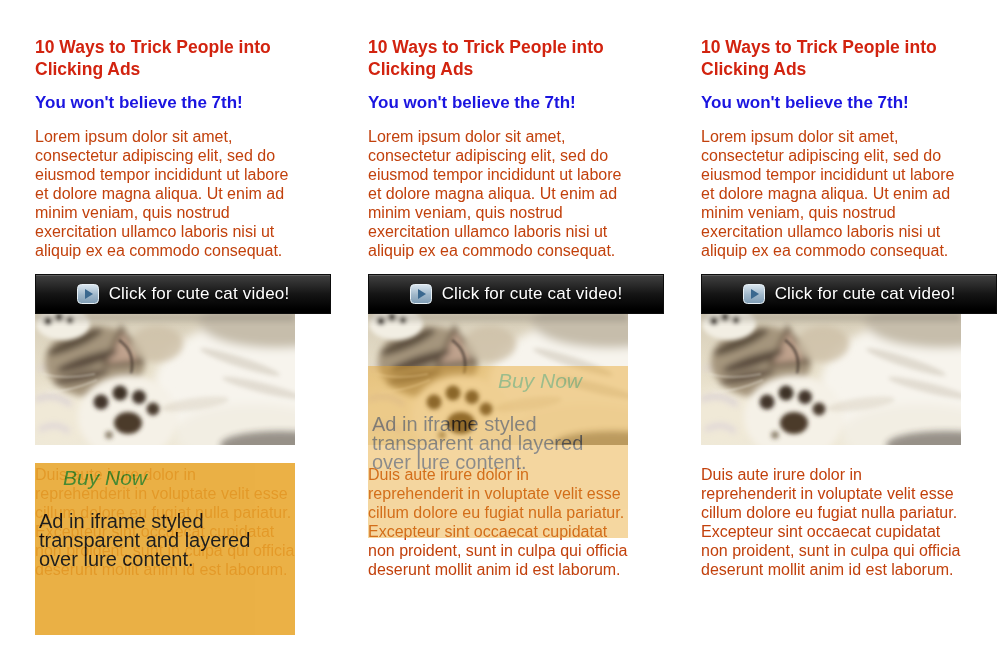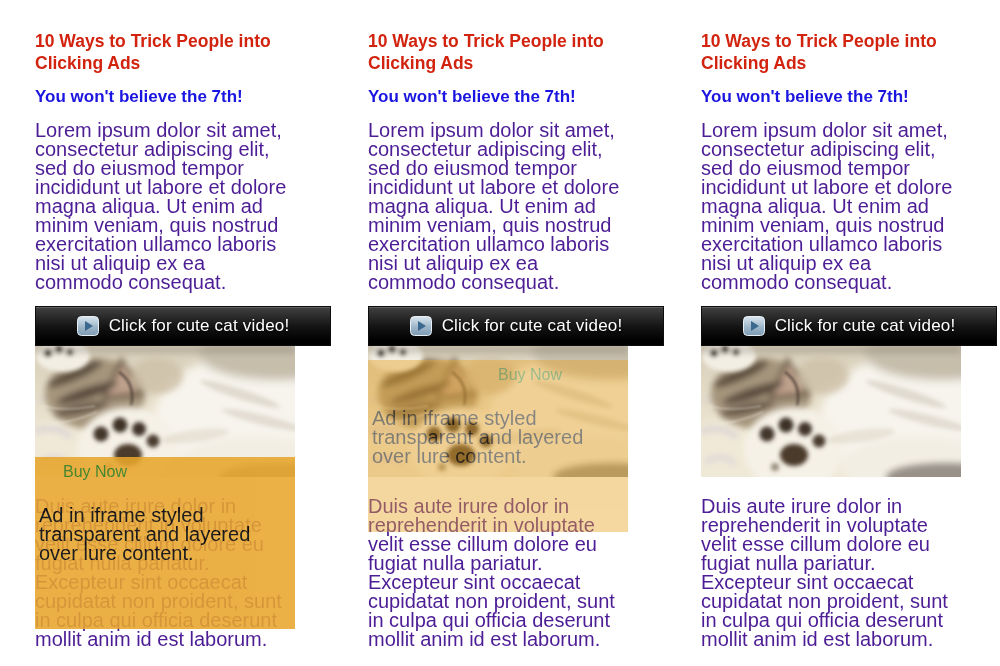--- a/index.html
+++ b/index.html
@@ -2,34 +2,34 @@
 <html style="--heading_red: #d2230f; --subhead_blue: #1b15e0; --ad_orange: #e8a62c; --buy_green: #2e7a18; --bar_text: #ffffff;"><head>
 <meta charset="utf-8">
 <style>
   html,body{margin:0;padding:0}
   body{
     width:1000px;height:666px;overflow:hidden;position:relative;
     background:#ffffff;
     font-family:"Liberation Sans",sans-serif;
     -webkit-font-smoothing:antialiased;
   }
-  .column{position:absolute;top:24px;width:260px}
+  .column{position:absolute;top:30px;width:260px}
   .c1{left:35px}
   .c2{left:368px}
   .c3{left:701px}
 
   h1.head{
     color:var(--heading_red);
     font-size:17.5px;line-height:22px;font-weight:bold;margin:6px 0 0;
   }
   h2.sub{
     color:var(--subhead_blue);
     font-size:17px;line-height:20px;font-weight:bold;margin:13px 0 6px;
   }
-  p.bodytext{font-size:20px;line-height:19px;color:#4c1d95;margin:14px 0 0}
+  p.bodytext{font-size:16px;line-height:19px;color:#c2410c;margin:14px 0 0}
   p.bodytext.second{margin-top:20px}
 
   .media{margin-top:14px;width:296px}
   .videobar{
     height:40px;box-sizing:border-box;
     background:linear-gradient(#414141,#151515 50%,#000 90%);
     border:1px solid #0d0d0d;
     box-shadow:inset 0 1px 0 rgba(255,255,255,.16);
     display:flex;align-items:center;justify-content:center;gap:10px;
   }
@@ -41,21 +41,21 @@
 
   .ad-overlay{
     position:absolute;left:0;width:260px;height:172px;
     box-sizing:border-box;padding:4px 4px 0;
     background:var(--ad_orange);
   }
   .c1 .ad-overlay{top:433px}
   .c2 .ad-overlay,.c3 .ad-overlay{top:336px}
   .buy{
     display:inline-block;color:var(--buy_green);
-    font-size:16px;line-height:22px;cursor:pointer;
+    font-size:21px;line-height:22px;cursor:pointer;font-style:italic;
   }
   .c1 .buy{margin-left:24px}
   .c2 .buy,.c3 .buy{margin-left:126px}
   .adtext{margin:23px 0 0;font-size:20px;line-height:19px;color:#000}
 
   .hiddefs{position:absolute;width:0;height:0;overflow:hidden}
 </style>
 </head>
 <body>
 

